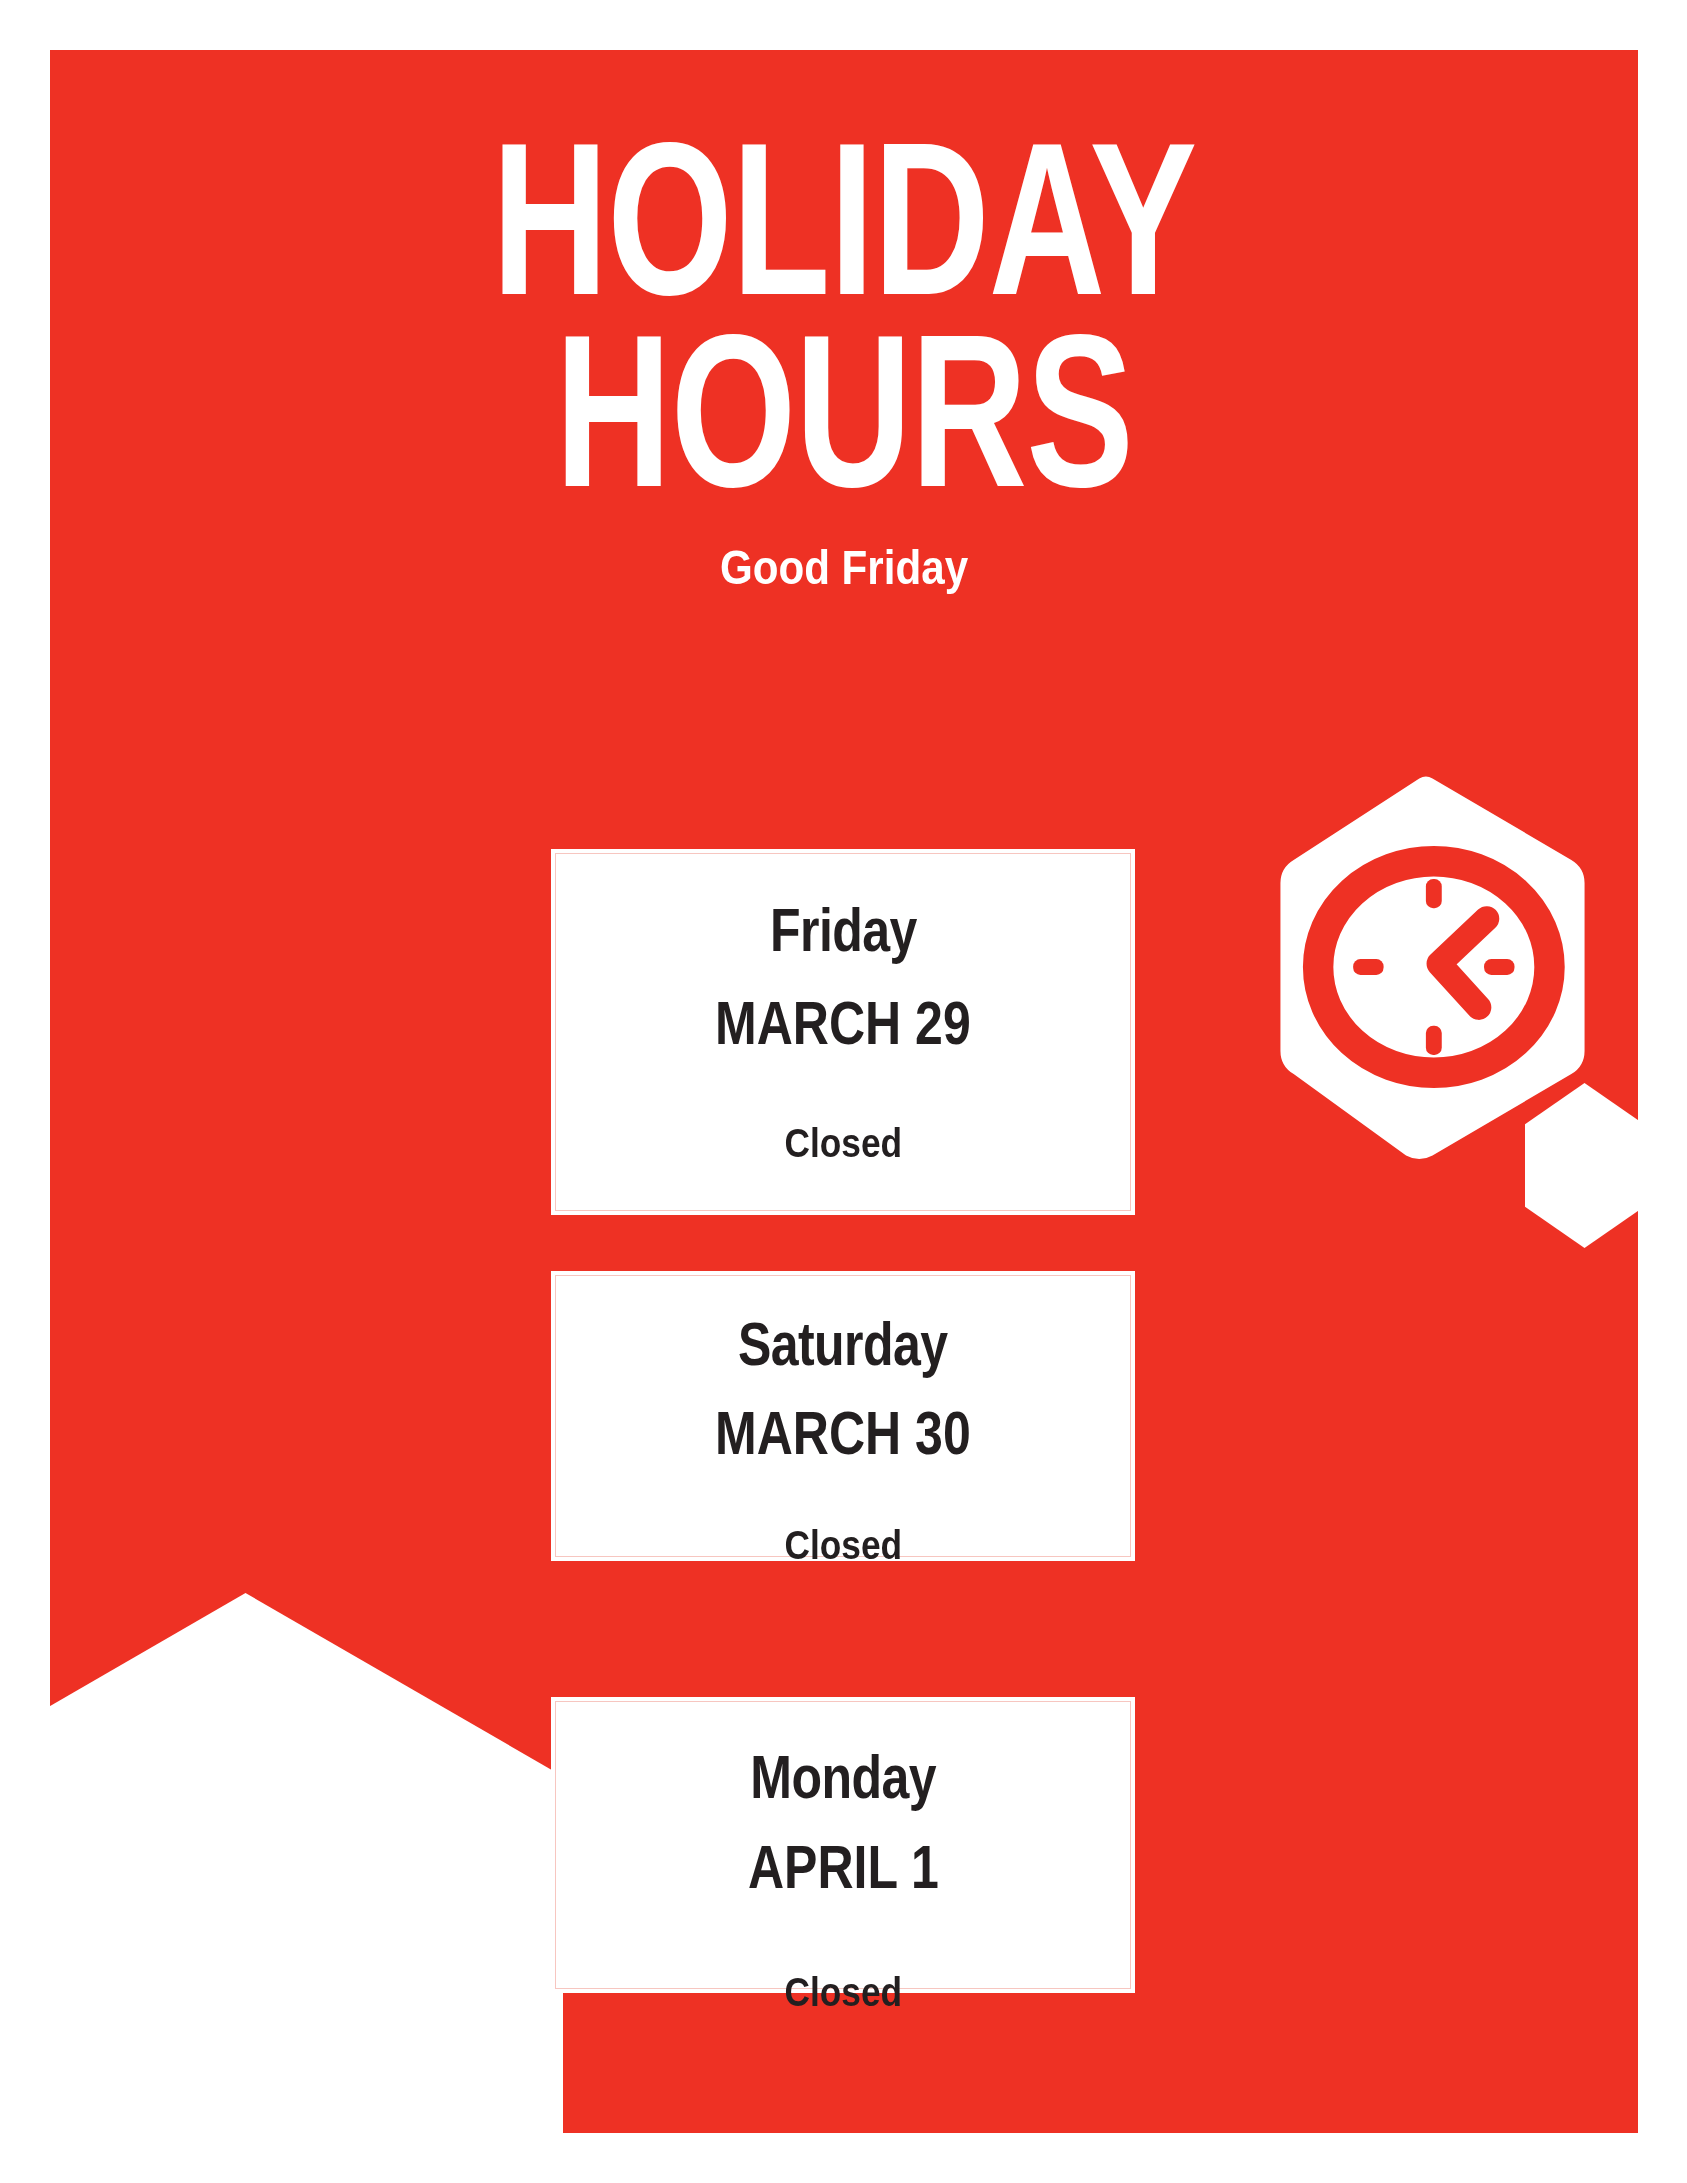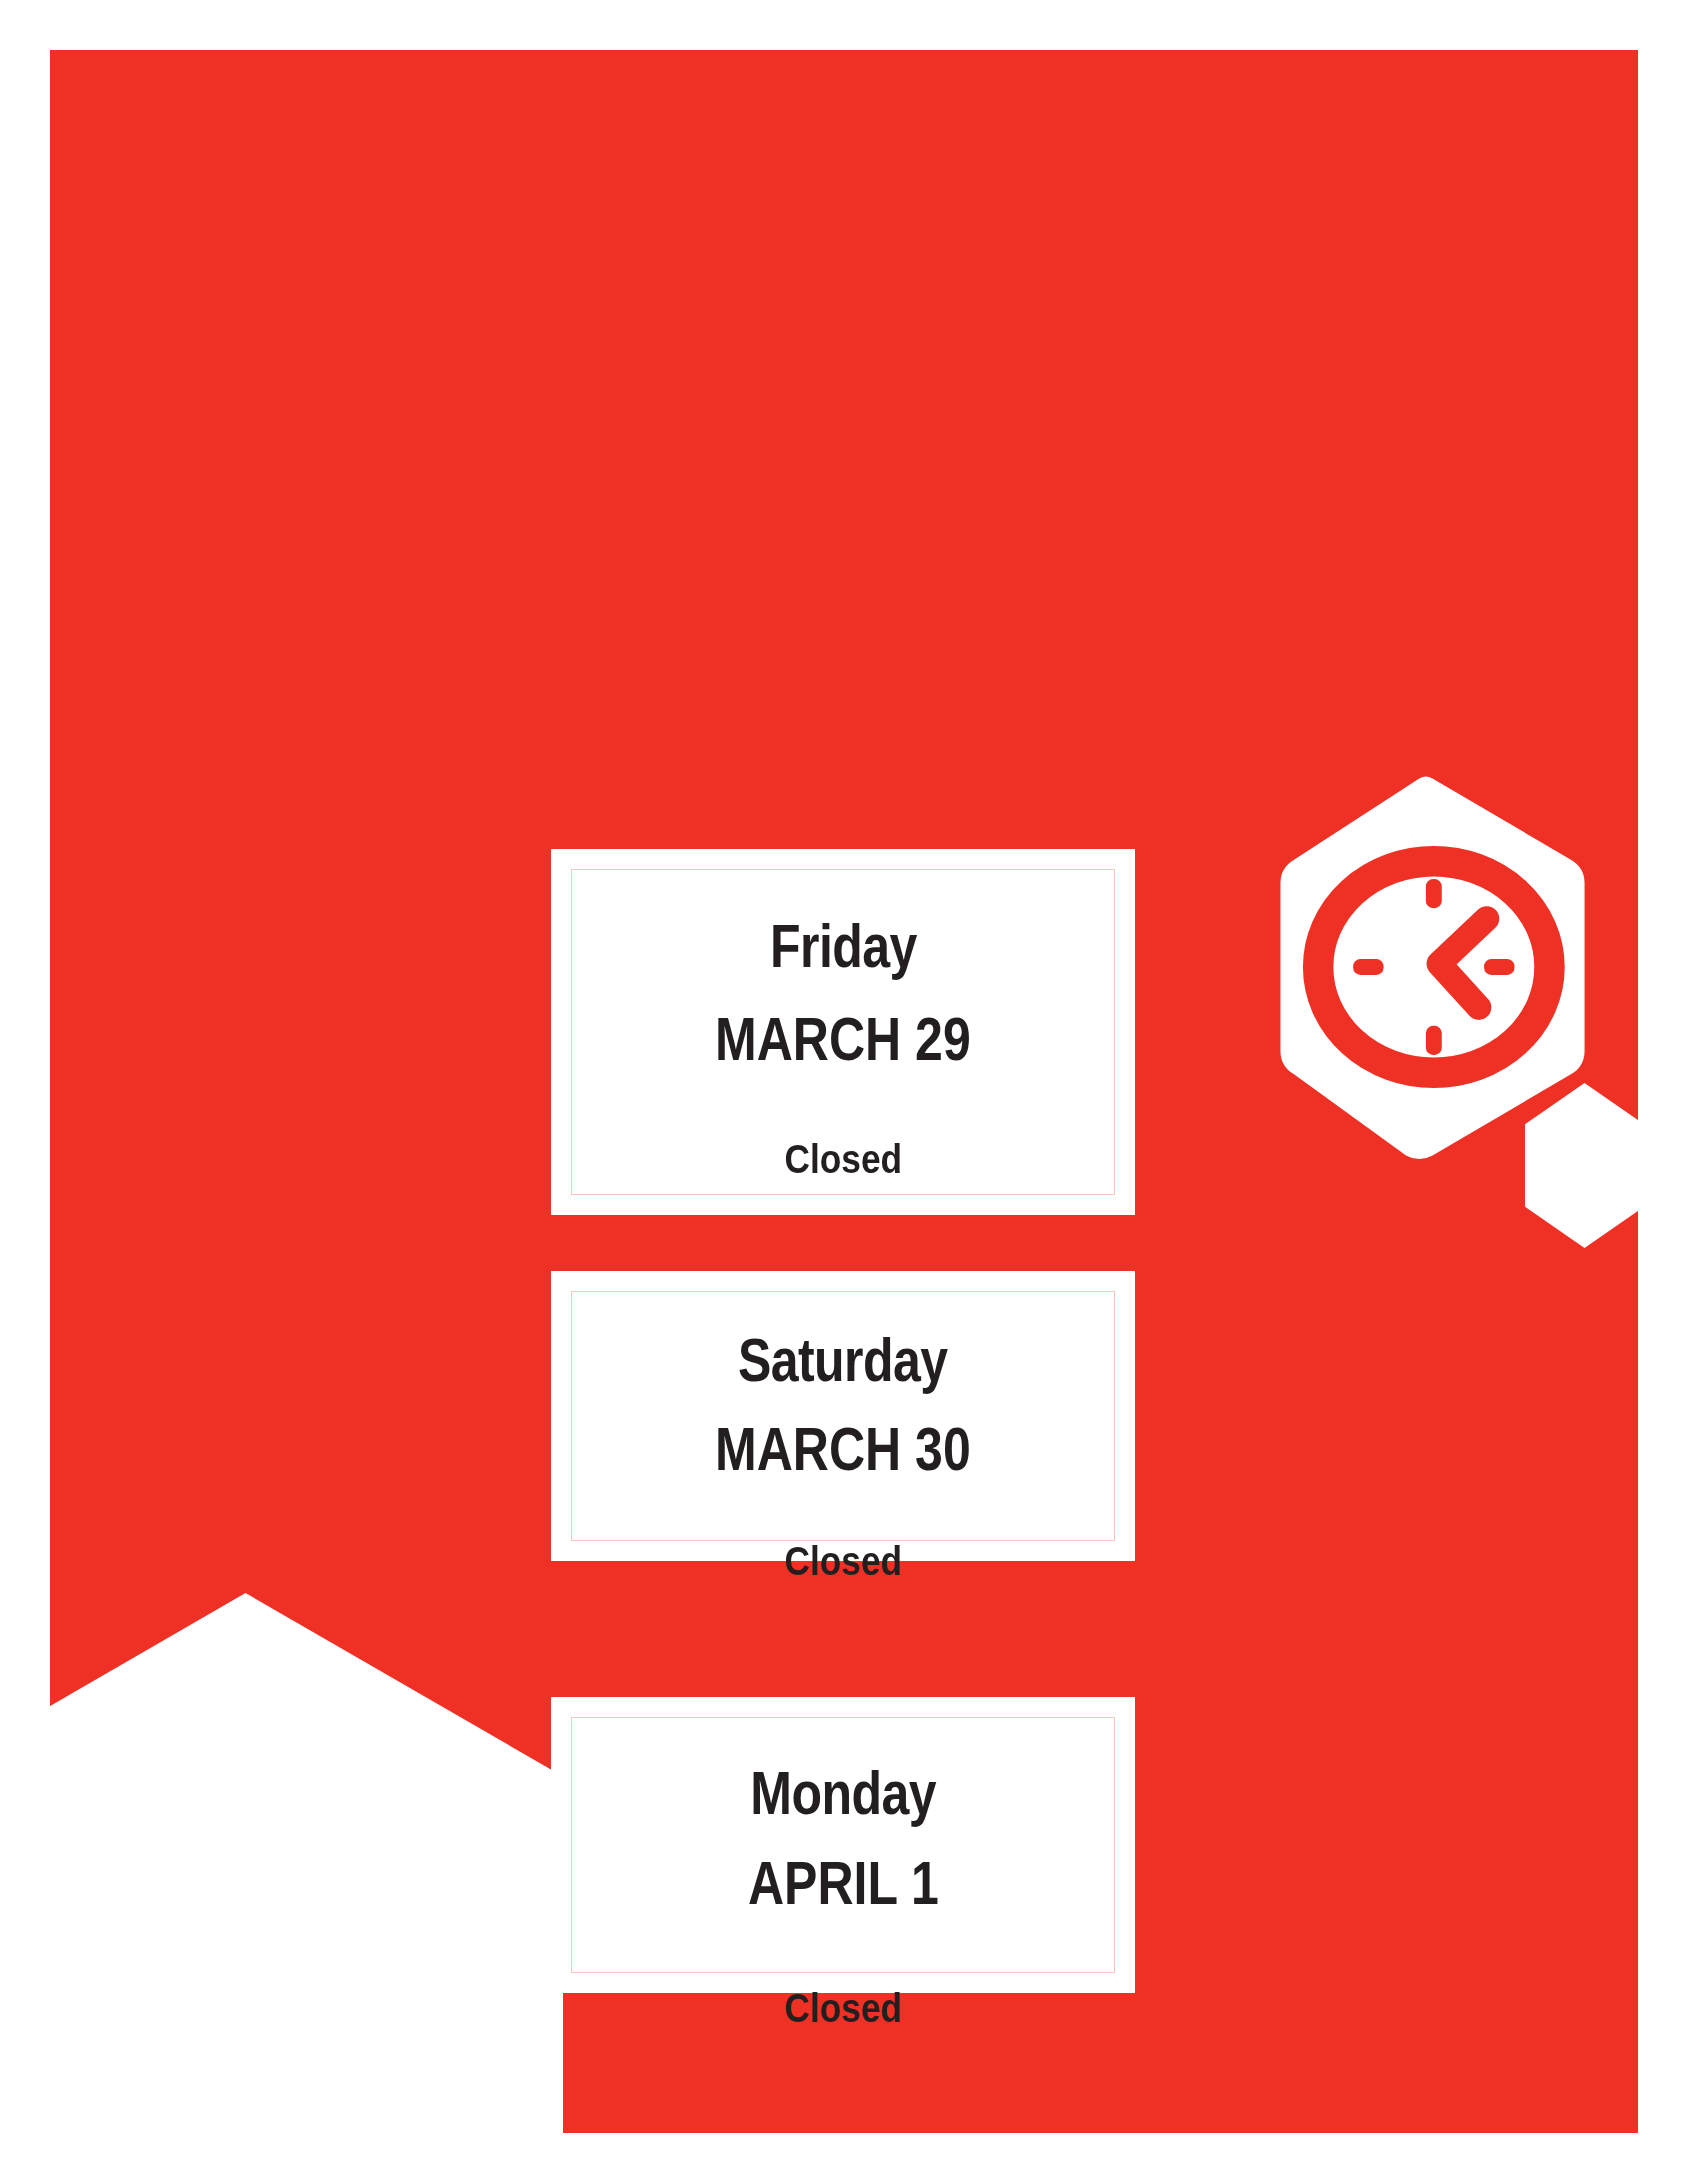--- a/index.html
+++ b/index.html
@@ -110,21 +110,21 @@
     height: 100%;
   }
 
   
   .card {
     position: absolute;
     left: 501px;
     width: 584px;
     background: #ffffff;
     box-sizing: border-box;
-    padding: 20px;
+    padding: 4px;
   }
   .card-inner {
     width: 100%;
     height: 100%;
     border: 1.3px solid #F7C6C0;
     box-sizing: border-box;
     display: flex;
     flex-direction: column;
     align-items: center;
     text-align: center;
@@ -175,20 +175,25 @@
 </head>
 <body>
 
 <div id="poster">
 
   <div class="red-panel">
 
     <div class="hex hex-pointy" id="hex-bottom-left"></div>
     <div class="hex hex-pointy" id="hex-small-right"></div>
 
+    <div class="title-wrap">
+      <span class="title-line">HOLIDAY</span>
+      <span class="title-line">HOURS</span>
+      <span class="subtitle">Good Friday</span>
+    </div>
 
     <div id="clock-badge">
       <svg viewBox="0 0 540 610" xmlns="http://www.w3.org/2000/svg" aria-hidden="true">
 
         <path d="M270 20
                  L 480 143
                  Q 500 155 500 178
                  L 500 432
                  Q 500 455 480 467
                  L 270 590

